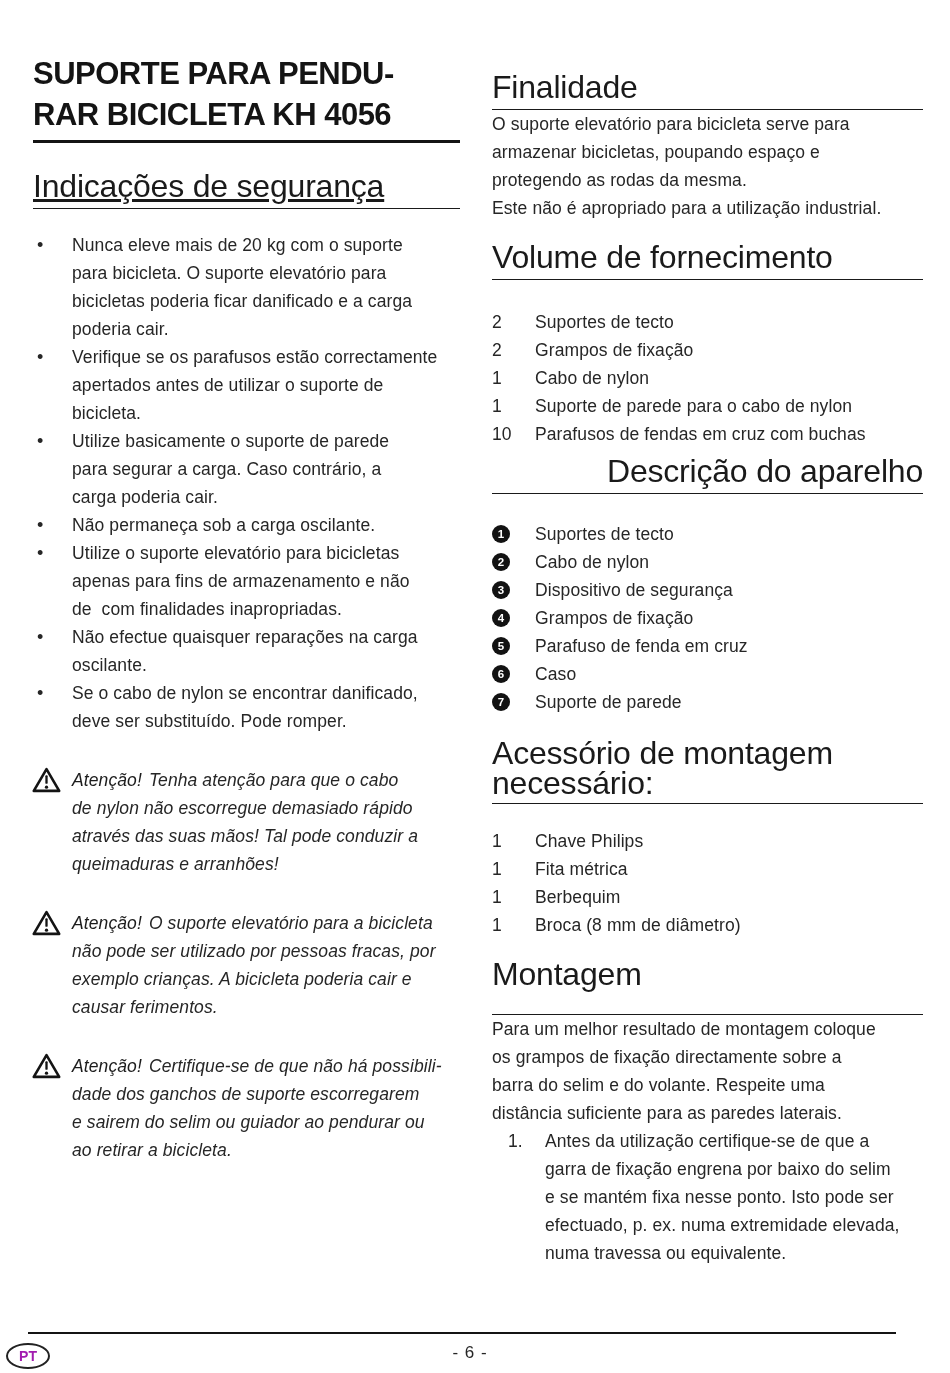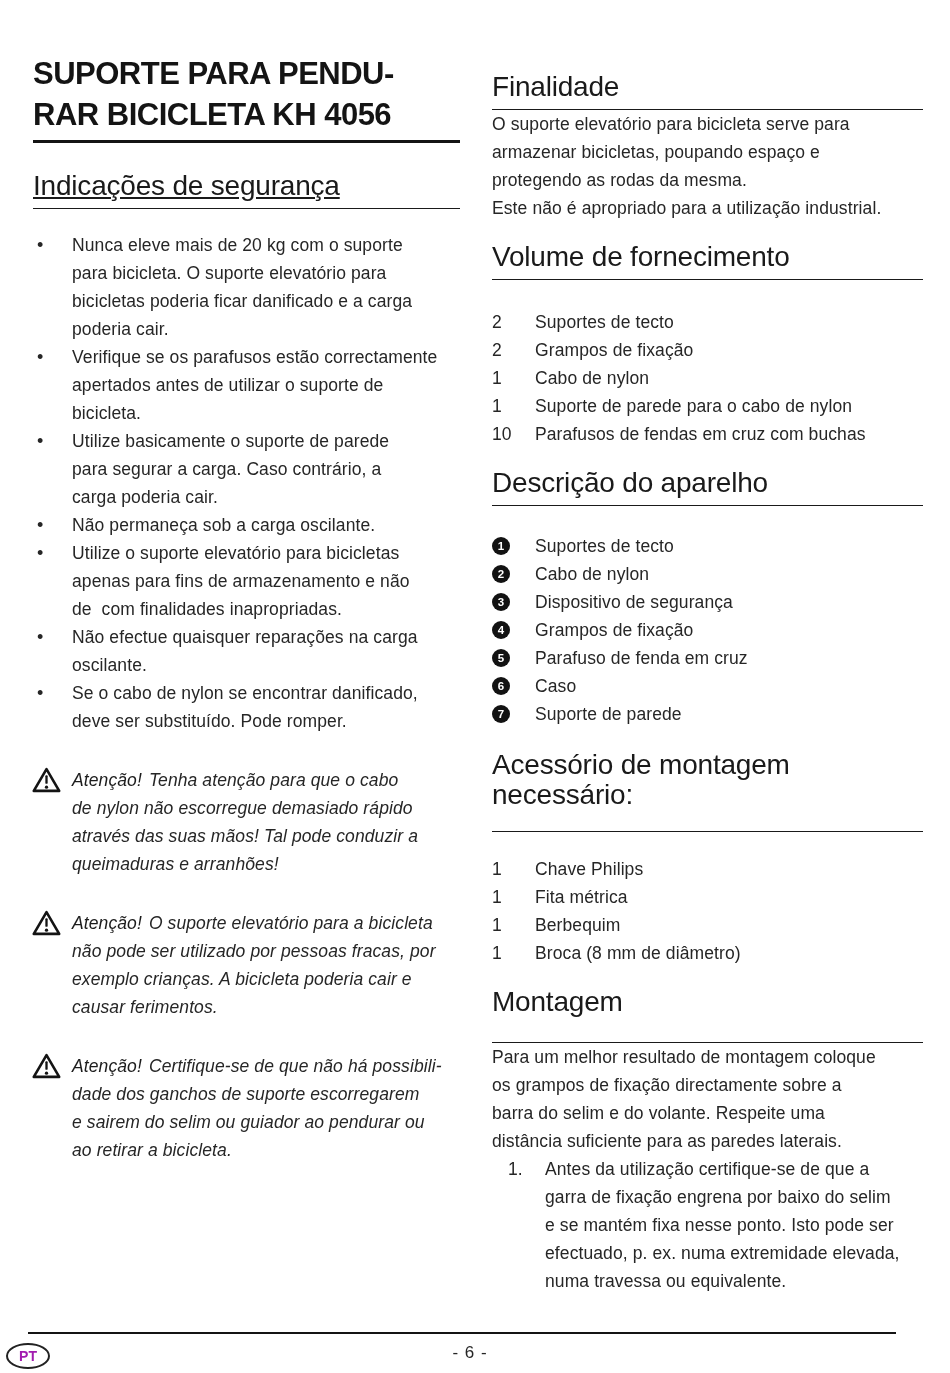--- a/index.html
+++ b/index.html
@@ -21,28 +21,28 @@
   .title {
     margin:53px 0 12px 0;
     font-size:31px; line-height:41px; font-weight:700;
     letter-spacing:-0.5px; color:#141414;
     border-bottom:3px solid #141414; padding-bottom:5px;
   }
 
   
   .section {
     margin:0; font-weight:400; color:#1a1a1a;
-    font-size:28px; line-height:30px; letter-spacing:-0.2px;
+    font-size:32px; line-height:30px; letter-spacing:-0.2px;
     border-bottom:1.5px solid #1a1a1a; padding-bottom:7px;
   }
   .col-left .section { margin-top:28px;text-decoration:underline; }
   .h-finalidade { margin-top:72px; }
   .h-volume     { margin-top:20px; }
-  .h-descricao  { margin-top:20px; }
-  .h-acessorio  { margin-top:22px; padding-bottom:21px; }
+  .h-descricao  { margin-top:8px;text-align:right; }
+  .h-acessorio  { margin-top:22px; padding-bottom:5px; }
   .h-montagem   { margin-top:20px; padding-bottom:25px; }
 
   
   .body-text { font-size:17.5px; line-height:28px; letter-spacing:0.1px; color:#262626; }
   p.body-text { margin:0; }
   .p-finalidade { margin-top:25px; }
   .p-montagem   { margin-top:24px; }
 
   
   .bullets { list-style:none; margin:22px 0 0 0; padding:0; }

